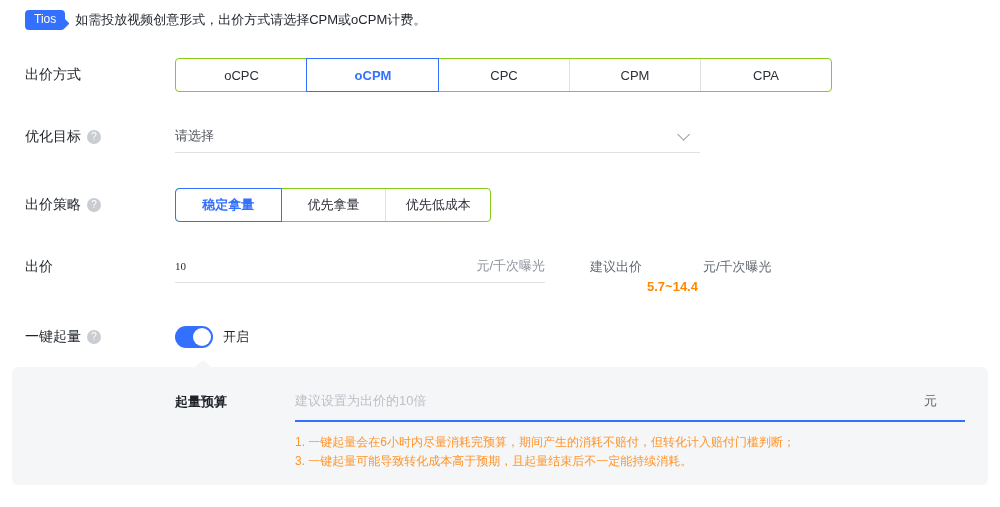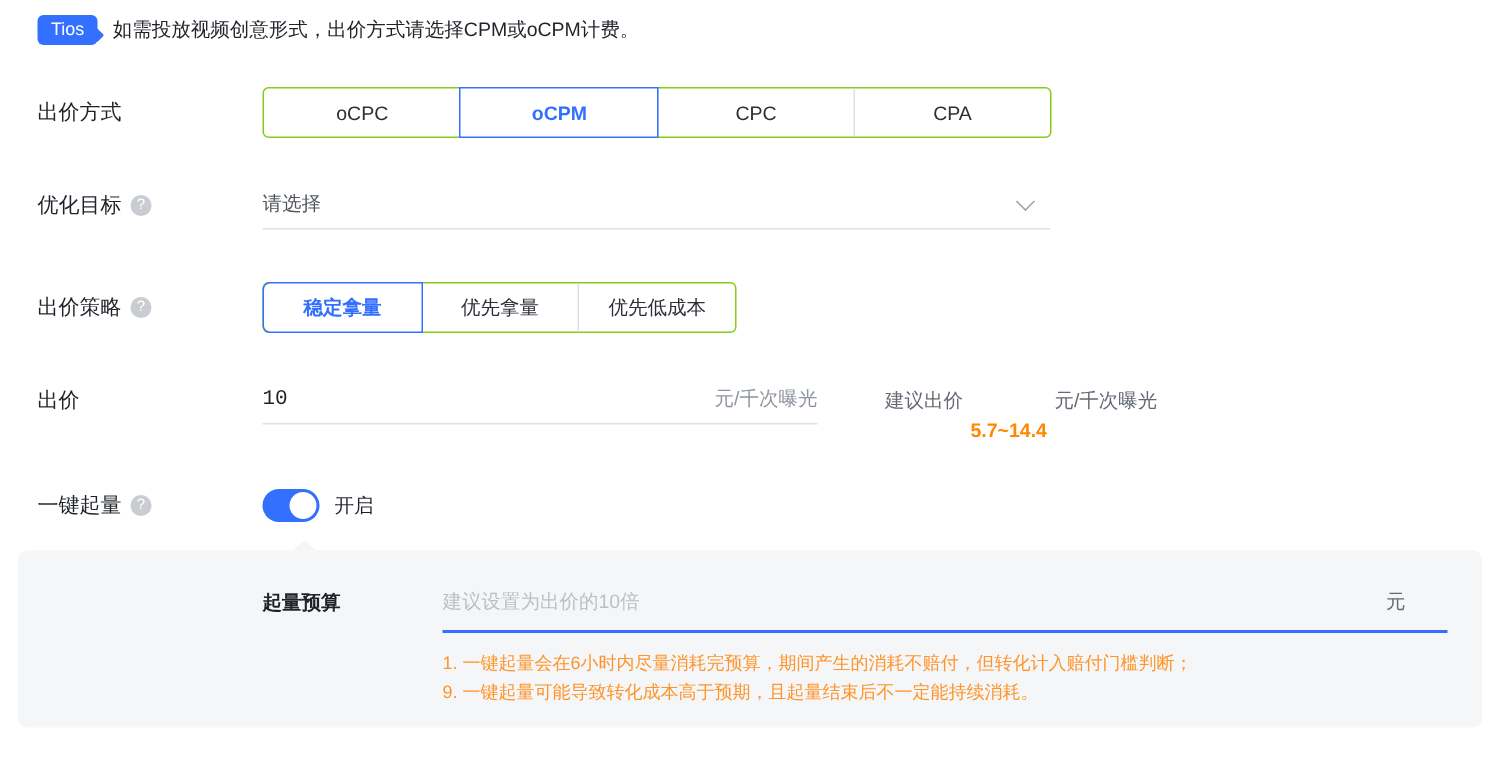--- a/index.html
+++ b/index.html
@@ -32,21 +32,21 @@
 
   
   .u-field { border-bottom:1px solid #dee0e3; display:flex; align-items:center; height:33px; }
   .select-field { width:525px; cursor:pointer;font-family:Liberation Mono, monospace; }
   .select-placeholder { font-size:13px; color:#51565d; flex:1; }
   .chevron { width:9px; height:9px; border-right:1.5px solid #9ca0a6; border-bottom:1.5px solid #9ca0a6;
     transform:rotate(45deg) translateY(-3px); margin-right:14px; }
 
   .bid-field { width:370px; }
   .bid-field input { border:none; outline:none; background:transparent; flex:1;
-    font-size:14px; color:#1f2329; font-family:Liberation Mono, monospace; }
+    font-size:11px; color:#1f2329; font-family:Liberation Serif, serif; }
   .unit { font-size:13px; color:#8f959e; white-space:nowrap; }
   .suggest { margin-left:45px; font-size:13px; color:#646a73; display:flex; align-items:center; gap:5px; height:33px; }
   .suggest .range { color:#ff8800; font-weight:bold;margin-top:40px; }
 
   
   .toggle { width:38px; height:22px; border-radius:11px; background:#3370ff; position:relative; cursor:pointer; flex:0 0 auto; }
   .toggle .knob { position:absolute; top:2px; right:2px; width:18px; height:18px; border-radius:50%; background:#fff; }
   .toggle-state { margin-left:10px; font-size:13px; color:#1f2329; }
 
   
@@ -74,20 +74,21 @@
   </div>
 
   <div class="row" style="top:58px;">
     <div class="row-label">
       <span>出价方式</span>
     </div>
     <div class="seg-group">
       <div class="seg">oCPC</div>
       <div class="seg selected">oCPM</div>
       <div class="seg">CPC</div>
+      <div class="seg">CPM</div>
       <div class="seg">CPA</div>
     </div>
   </div>
 
   <div class="row" style="top:120px;">
     <div class="row-label">
       <span>优化目标</span>
       <span class="help">?</span>
     </div>
     <div class="u-field select-field">
@@ -136,17 +137,17 @@
 
   <div class="panel">
     <div class="panel-pointer"></div>
     <div class="panel-label">起量预算</div>
     <div class="panel-input">
       <input type="text" placeholder="建议设置为出价的10倍" style="">
       <span class="unit">元</span>
     </div>
     <div class="panel-notes">
       <div>1. 一键起量会在6小时内尽量消耗完预算，期间产生的消耗不赔付，但转化计入赔付门槛判断；</div>
-      <div>9. 一键起量可能导致转化成本高于预期，且起量结束后不一定能持续消耗。</div>
+      <div>3. 一键起量可能导致转化成本高于预期，且起量结束后不一定能持续消耗。</div>
     </div>
   </div>
 
 </div>
 
 </body></html>

